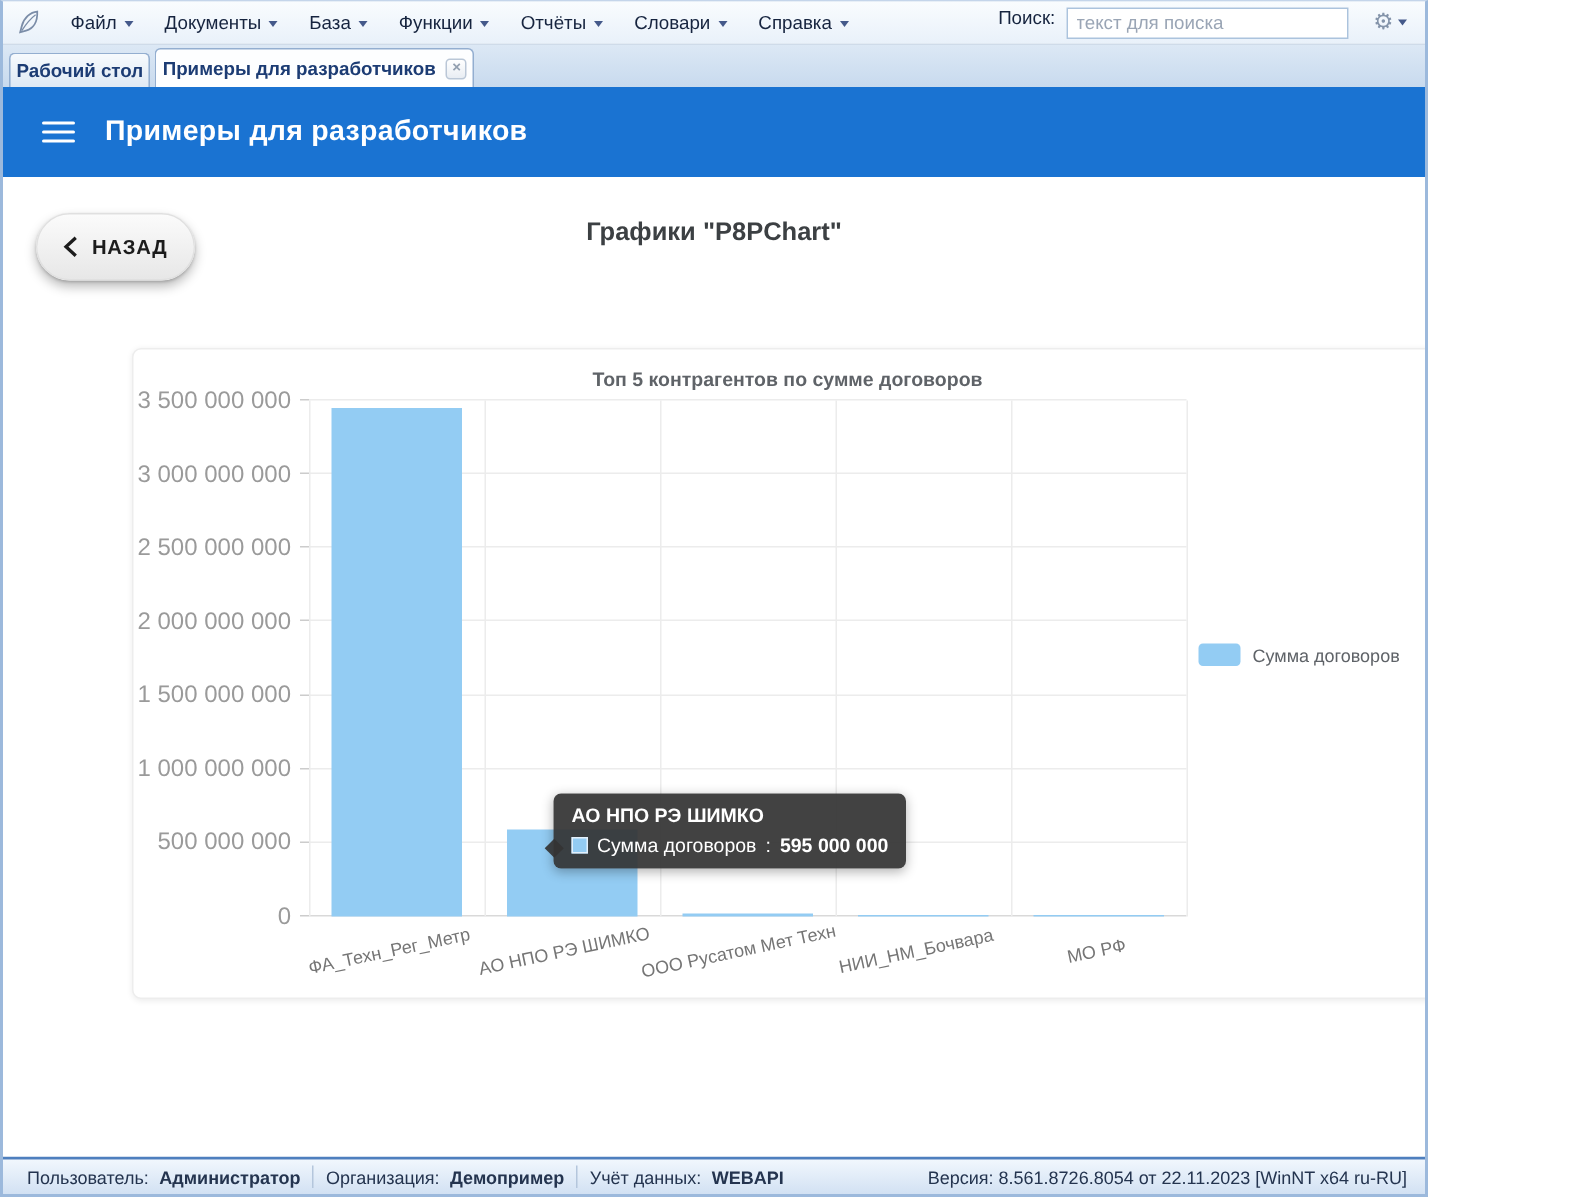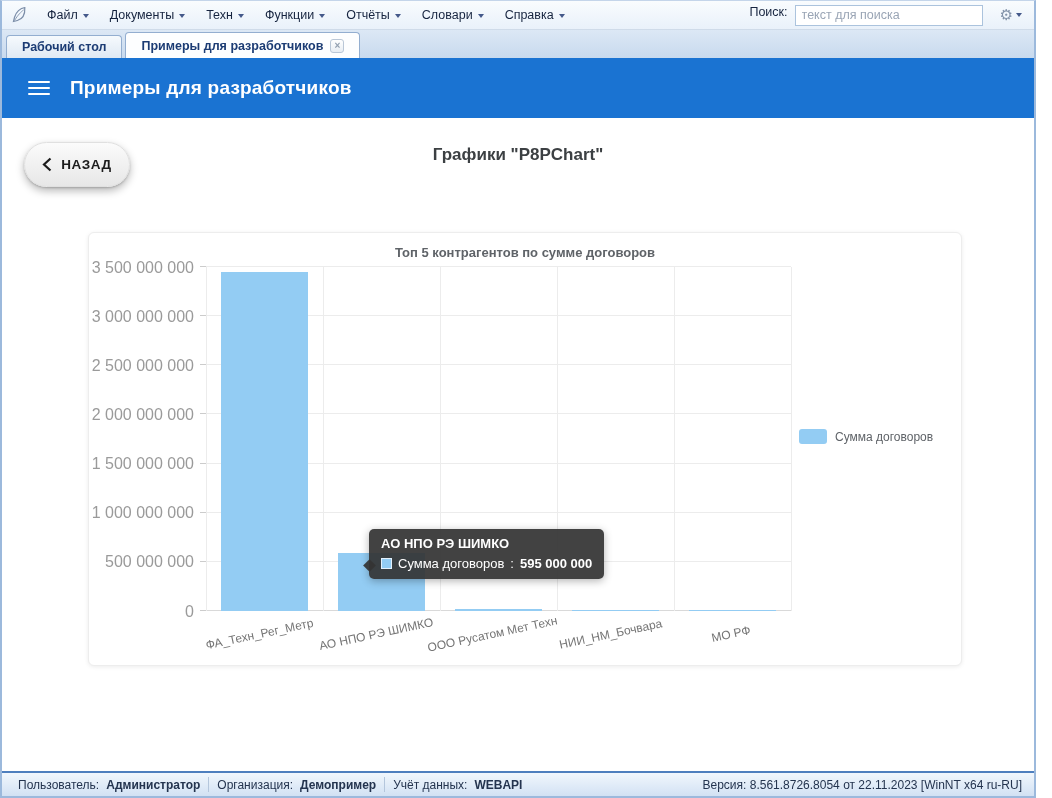--- a/index.html
+++ b/index.html
@@ -1,40 +1,40 @@
 <!DOCTYPE html>
 <html><head>
 <meta charset="utf-8">
 <style>
   * { margin:0; padding:0; box-sizing:border-box; }
   html,body { width:1052px; height:798px; background:#fff; }
   body { font-family:"Liberation Sans", sans-serif; }
 
-  .window { width:1036px; height:798px; display:flex; flex-direction:column;
+  .window { width:952px; height:798px; display:flex; flex-direction:column;
     border:2px solid #9cb9dc; border-top:1px solid #c4d5ea; background:#fff; overflow:hidden; }
 
   
   .menubar { height:29px; flex:0 0 29px; display:flex; align-items:center; padding:0 8px 0 6px;
     background:linear-gradient(#f9fcfe,#e9f1fa); border-bottom:1px solid #cfdbe9;
     font-size:12.5px; color:#16243f; }
   .logo { width:22px; height:22px; display:flex; align-items:center; justify-content:center; margin-right:8px; }
   .menu-item { display:flex; align-items:center; gap:5px; padding:4px 9px; margin-right:3px; border-radius:2px; cursor:default; }
   .caret { width:0; height:0; border-left:3.5px solid transparent; border-right:3.5px solid transparent; border-top:4px solid #44598a; margin-top:1px; }
   .search-wrap { margin-left:auto; display:flex; align-items:flex-start; gap:7px; }
   .search-wrap label { color:#16243f; }
   .search-input { width:188px; height:21px; border:1px solid #abc3dd; padding:2px 6px; font-size:12.5px;
     font-family:"Liberation Sans",sans-serif; color:#333; outline:none; }
   .search-input::placeholder { color:#9aa5b5; }
   .gear-btn { display:flex; align-items:center; gap:3px; margin-left:6px; padding:2px 4px; border-radius:3px; cursor:default; }
   .gear-glyph { font-size:15px; color:#8494aa; line-height:1; }
 
   
   .tabbar { height:28px; flex:0 0 28px; background:linear-gradient(#dce8f5,#c8daee);
     display:flex; align-items:flex-end; padding-left:4px; }
-  .tab { height:23px; display:flex; align-items:center; gap:7px; padding:0 15px;
+  .tab { height:23px; display:flex; align-items:center; gap:7px; padding:0 4px;
     border:1px solid #93aed0; border-bottom:none; border-radius:4px 4px 0 0;
     background:linear-gradient(#f6fafd,#dfe9f4); font-weight:bold; font-size:12.5px; color:#1c3c74; margin-right:3px; }
   .tab.active { background:#fdfeff; height:26px; }
   .tab-close { width:14px; height:14px; border:1px solid #bac7d7; border-radius:3px;
     background:linear-gradient(#ffffff,#e8edf3); color:#93a0b0; font-size:10px; line-height:12px; text-align:center; }
 
   
   .blue-header { height:60px; flex:0 0 60px; background:#1a73d2; display:flex; align-items:center; padding-left:26px; }
   .hamburger { width:22px; display:flex; flex-direction:column; gap:3.5px; cursor:pointer; }
   .hamburger span { display:block; height:2.5px; background:#fff; border-radius:1px; }
@@ -107,21 +107,21 @@
     </span>
     <div class="menu-item">
         <span>Файл</span>
         <span class="caret"></span>
       </div>
     <div class="menu-item">
         <span>Документы</span>
         <span class="caret"></span>
       </div>
     <div class="menu-item">
-        <span>Техн</span>
+        <span>База</span>
         <span class="caret"></span>
       </div>
     <div class="menu-item">
         <span>Функции</span>
         <span class="caret"></span>
       </div>
     <div class="menu-item">
         <span>Отчёты</span>
         <span class="caret"></span>
       </div>

